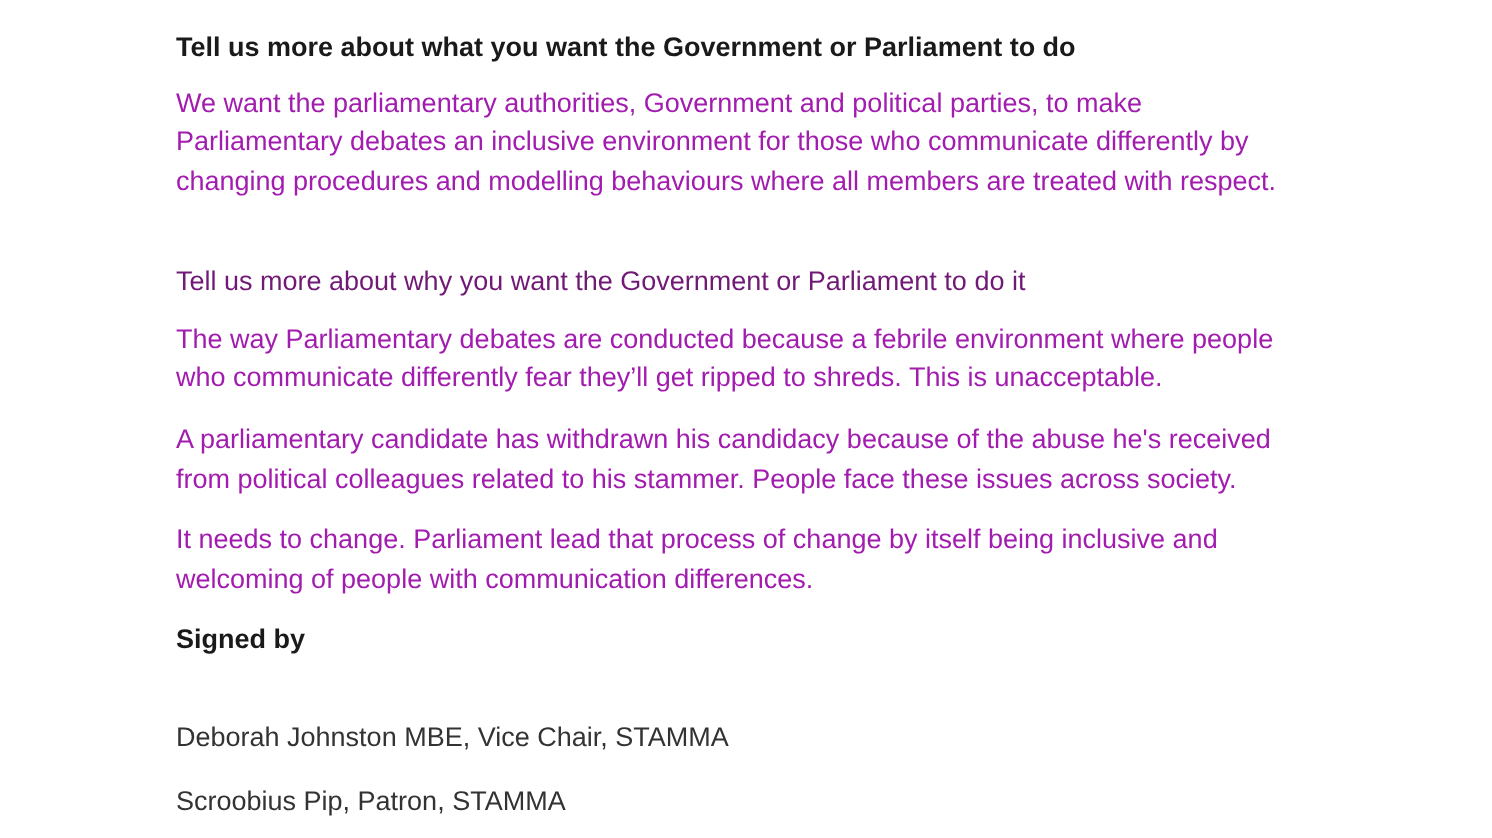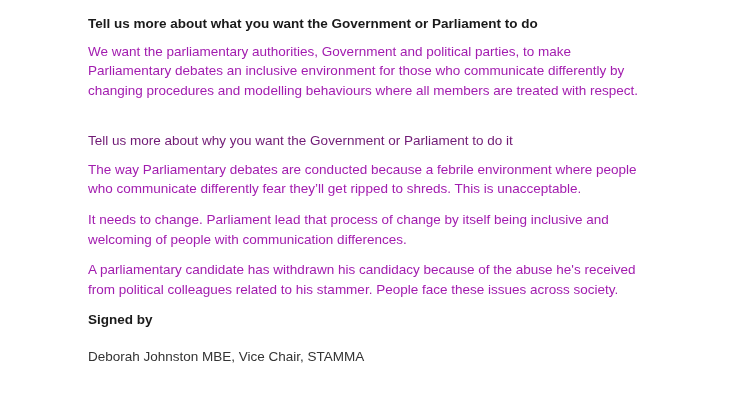--- a/index.html
+++ b/index.html
@@ -58,42 +58,43 @@
     padding: 0;
     list-style: none;
   }
   .sig-item {
     font-size: 13.5px;
     line-height: 1.45;
     color: #333333;
     margin: 0 0 13px 0;
   }
   .sig-first {
-    margin-top: 17px;
+    margin-top: 29px;
   }
 </style>
 </head>
 <body>
 
 <div class="page">
 
   <h2 class="heading">Tell us more about what you want the Government or Parliament to do</h2>
 
   <p class="para">We want the parliamentary authorities, Government and political parties, to make Parliamentary debates an inclusive environment for those who communicate differently by changing procedures and modelling behaviours where all members are treated with respect.</p>
 
   <div class="spacer-lg"></div>
 
   <p class="subheading">Tell us more about why you want the Government or Parliament to do it</p>
 
   <p class="para tight">The way Parliamentary debates are conducted because a febrile environment where people who communicate differently fear they’ll get ripped to shreds. This is unacceptable.</p>
 
+  <p class="para tight">A parliamentary candidate has withdrawn his candidacy because of the abuse he's received from political colleagues related to his stammer. People face these issues across society.</p>
+
   <p class="para tight">It needs to change. Parliament lead that process of change by itself being inclusive and welcoming of people with communication differences.</p>
-
-  <p class="para tight">A parliamentary candidate has withdrawn his candidacy because of the abuse he's received from political colleagues related to his stammer. People face these issues across society.</p>
 
   <h2 class="signed-heading">Signed by</h2>
 
   <ul class="sig-list">
     <li class="sig-item sig-first">Deborah Johnston MBE, Vice Chair, STAMMA</li>
+    <li class="sig-item">Scroobius Pip, Patron, STAMMA</li>
 
   </ul>
 
 </div>
 
 </body></html>

